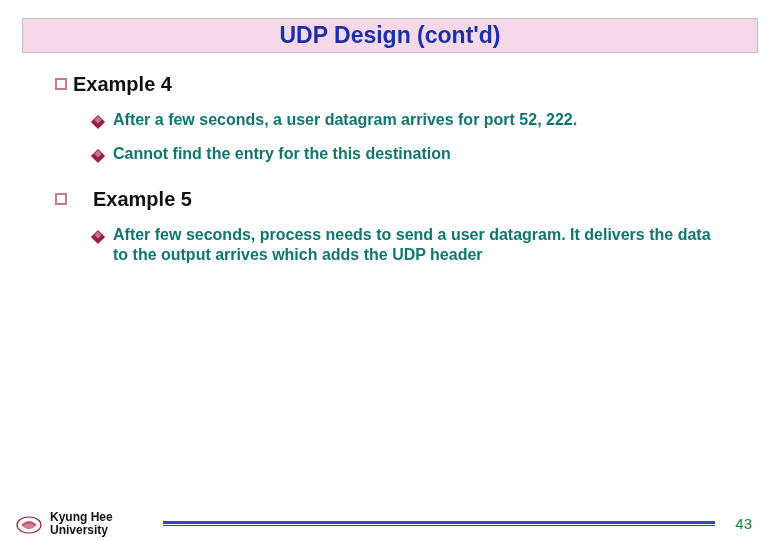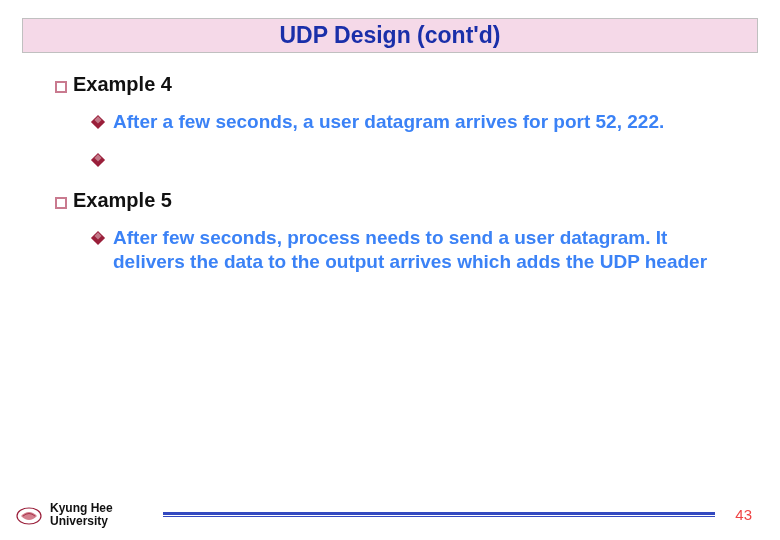--- a/index.html
+++ b/index.html
@@ -29,21 +29,21 @@
   .title-text {
     font-size: 23px;
     font-weight: bold;
     color: #1a2fa9;
   }
   .content {
     margin: 20px 55px 0 55px;
   }
   .section-head {
     display: flex;
-    align-items: center;
+    align-items: flex-start;
     margin-bottom: 14px;
   }
   .sq-bullet {
     width: 12px;
     height: 12px;
     border: 2px solid #C97A8F;
     background: #ffffff;
     margin-top: 5px;
     margin-right: 6px;
     flex-shrink: 0;
@@ -75,31 +75,32 @@
   .diamond::after {
     content: "";
     position: absolute;
     width: 5px;
     height: 5px;
     background: rgba(255,255,255,0.4);
     top: 1px;
     left: 1px;
   }
   .bullet-text {
-    font-size: 19px;
+    font-size: 16px;
     font-weight: bold;
-    color: #3b82f6;
+    color: #0f766e;
     line-height: 1.25;
   }
   .section2 {
     margin-top: 24px;
+    gap: 20px;
   }
   .footer {
     position: absolute;
-    bottom: 12px;
+    bottom: 3px;
     left: 0;
     width: 100%;
     box-sizing: border-box;
     padding: 0 28px 0 14px;
     display: flex;
     align-items: center;
   }
   .logo {
     width: 30px;
     height: 22px;
@@ -122,21 +123,21 @@
   }
   .footer-line {
     flex: 1;
     height: 0;
     border-top: 3px solid #3349c0;
     border-bottom: 1px solid #3349c0;
     padding-top: 1px;
   }
   .page-num {
     font-size: 15px;
-    color: #ef4444;
+    color: #15803d;
   }
 </style>
 </head>
 <body>
 
 <div class="slide">
 
   <div class="title-bar">
     <span class="title-text">UDP Design (cont'd)</span>
   </div>
@@ -147,20 +148,21 @@
       <span class="sq-bullet"></span>
       <span class="section-title">Example 4</span>
     </div>
     <div class="bullets">
       <div class="bullet-row">
         <span class="diamond"></span>
         <span class="bullet-text">After a few seconds, a user datagram arrives for port 52, 222.</span>
       </div>
       <div class="bullet-row">
         <span class="diamond"></span>
+        <span class="bullet-text">Cannot find the entry for the this destination</span>
       </div>
     </div>
 
     <div class="section-head section2">
       <span class="sq-bullet"></span>
       <span class="section-title">Example 5</span>
     </div>
     <div class="bullets">
       <div class="bullet-row">
         <span class="diamond"></span>

